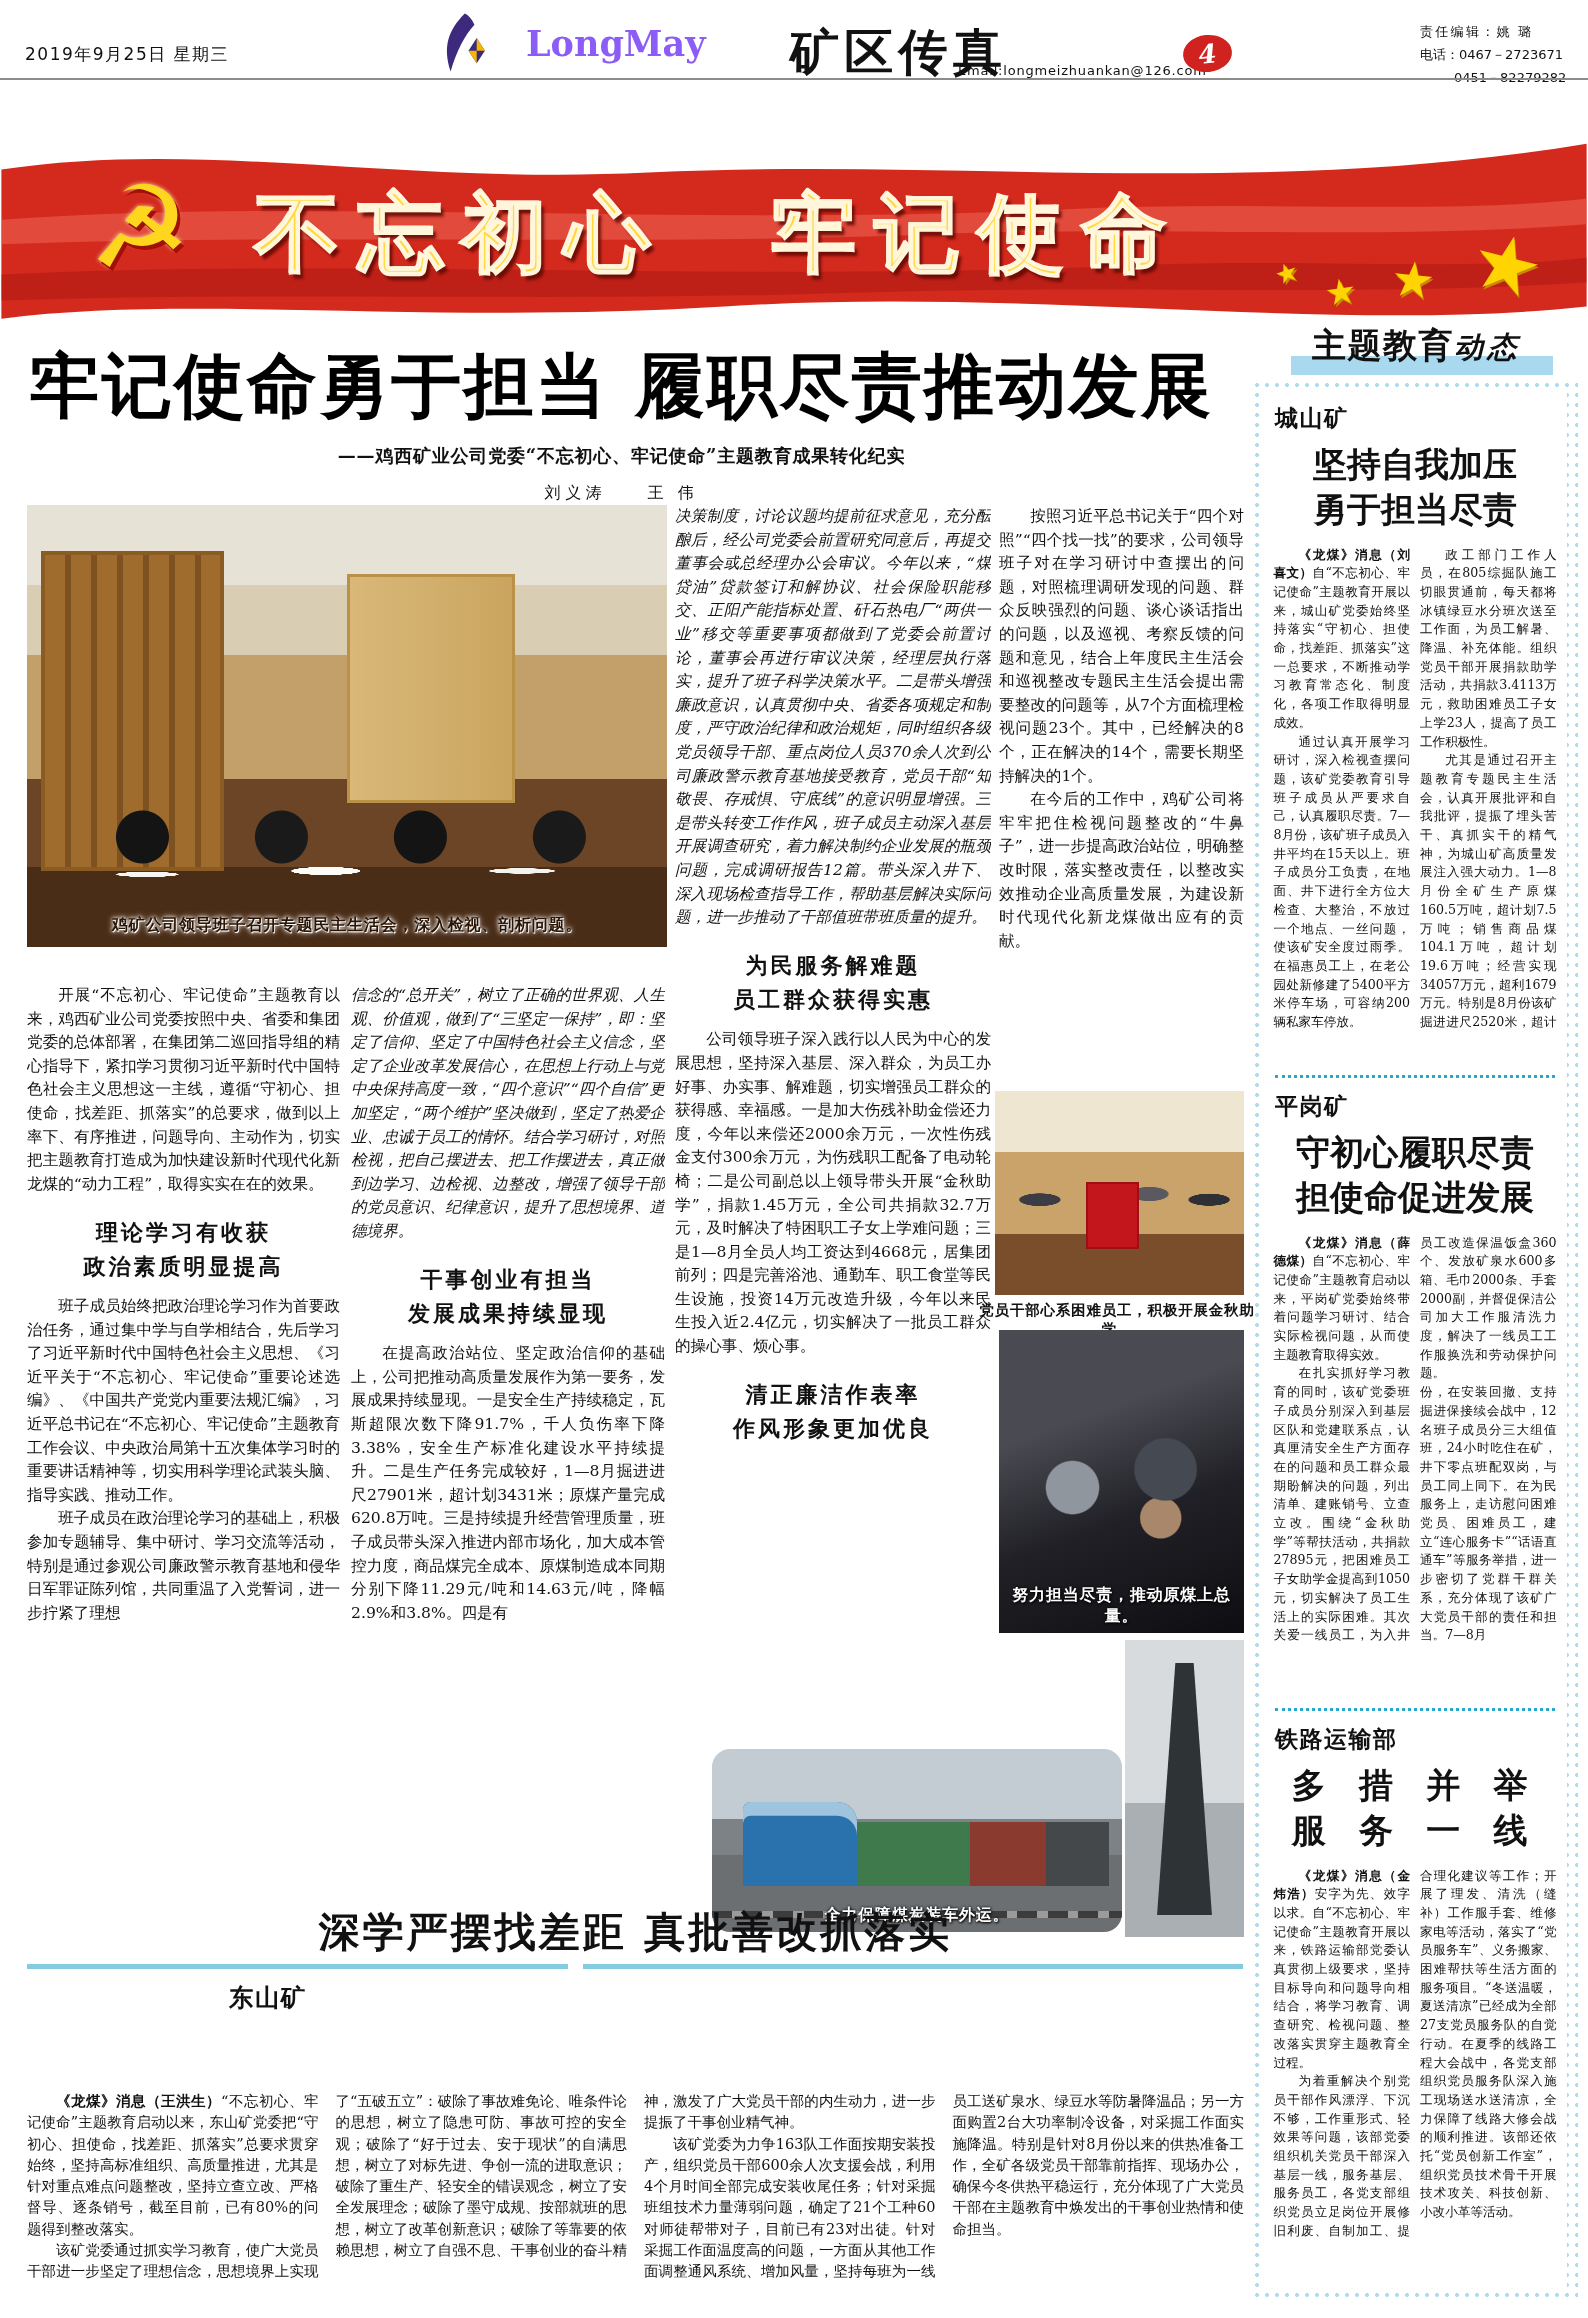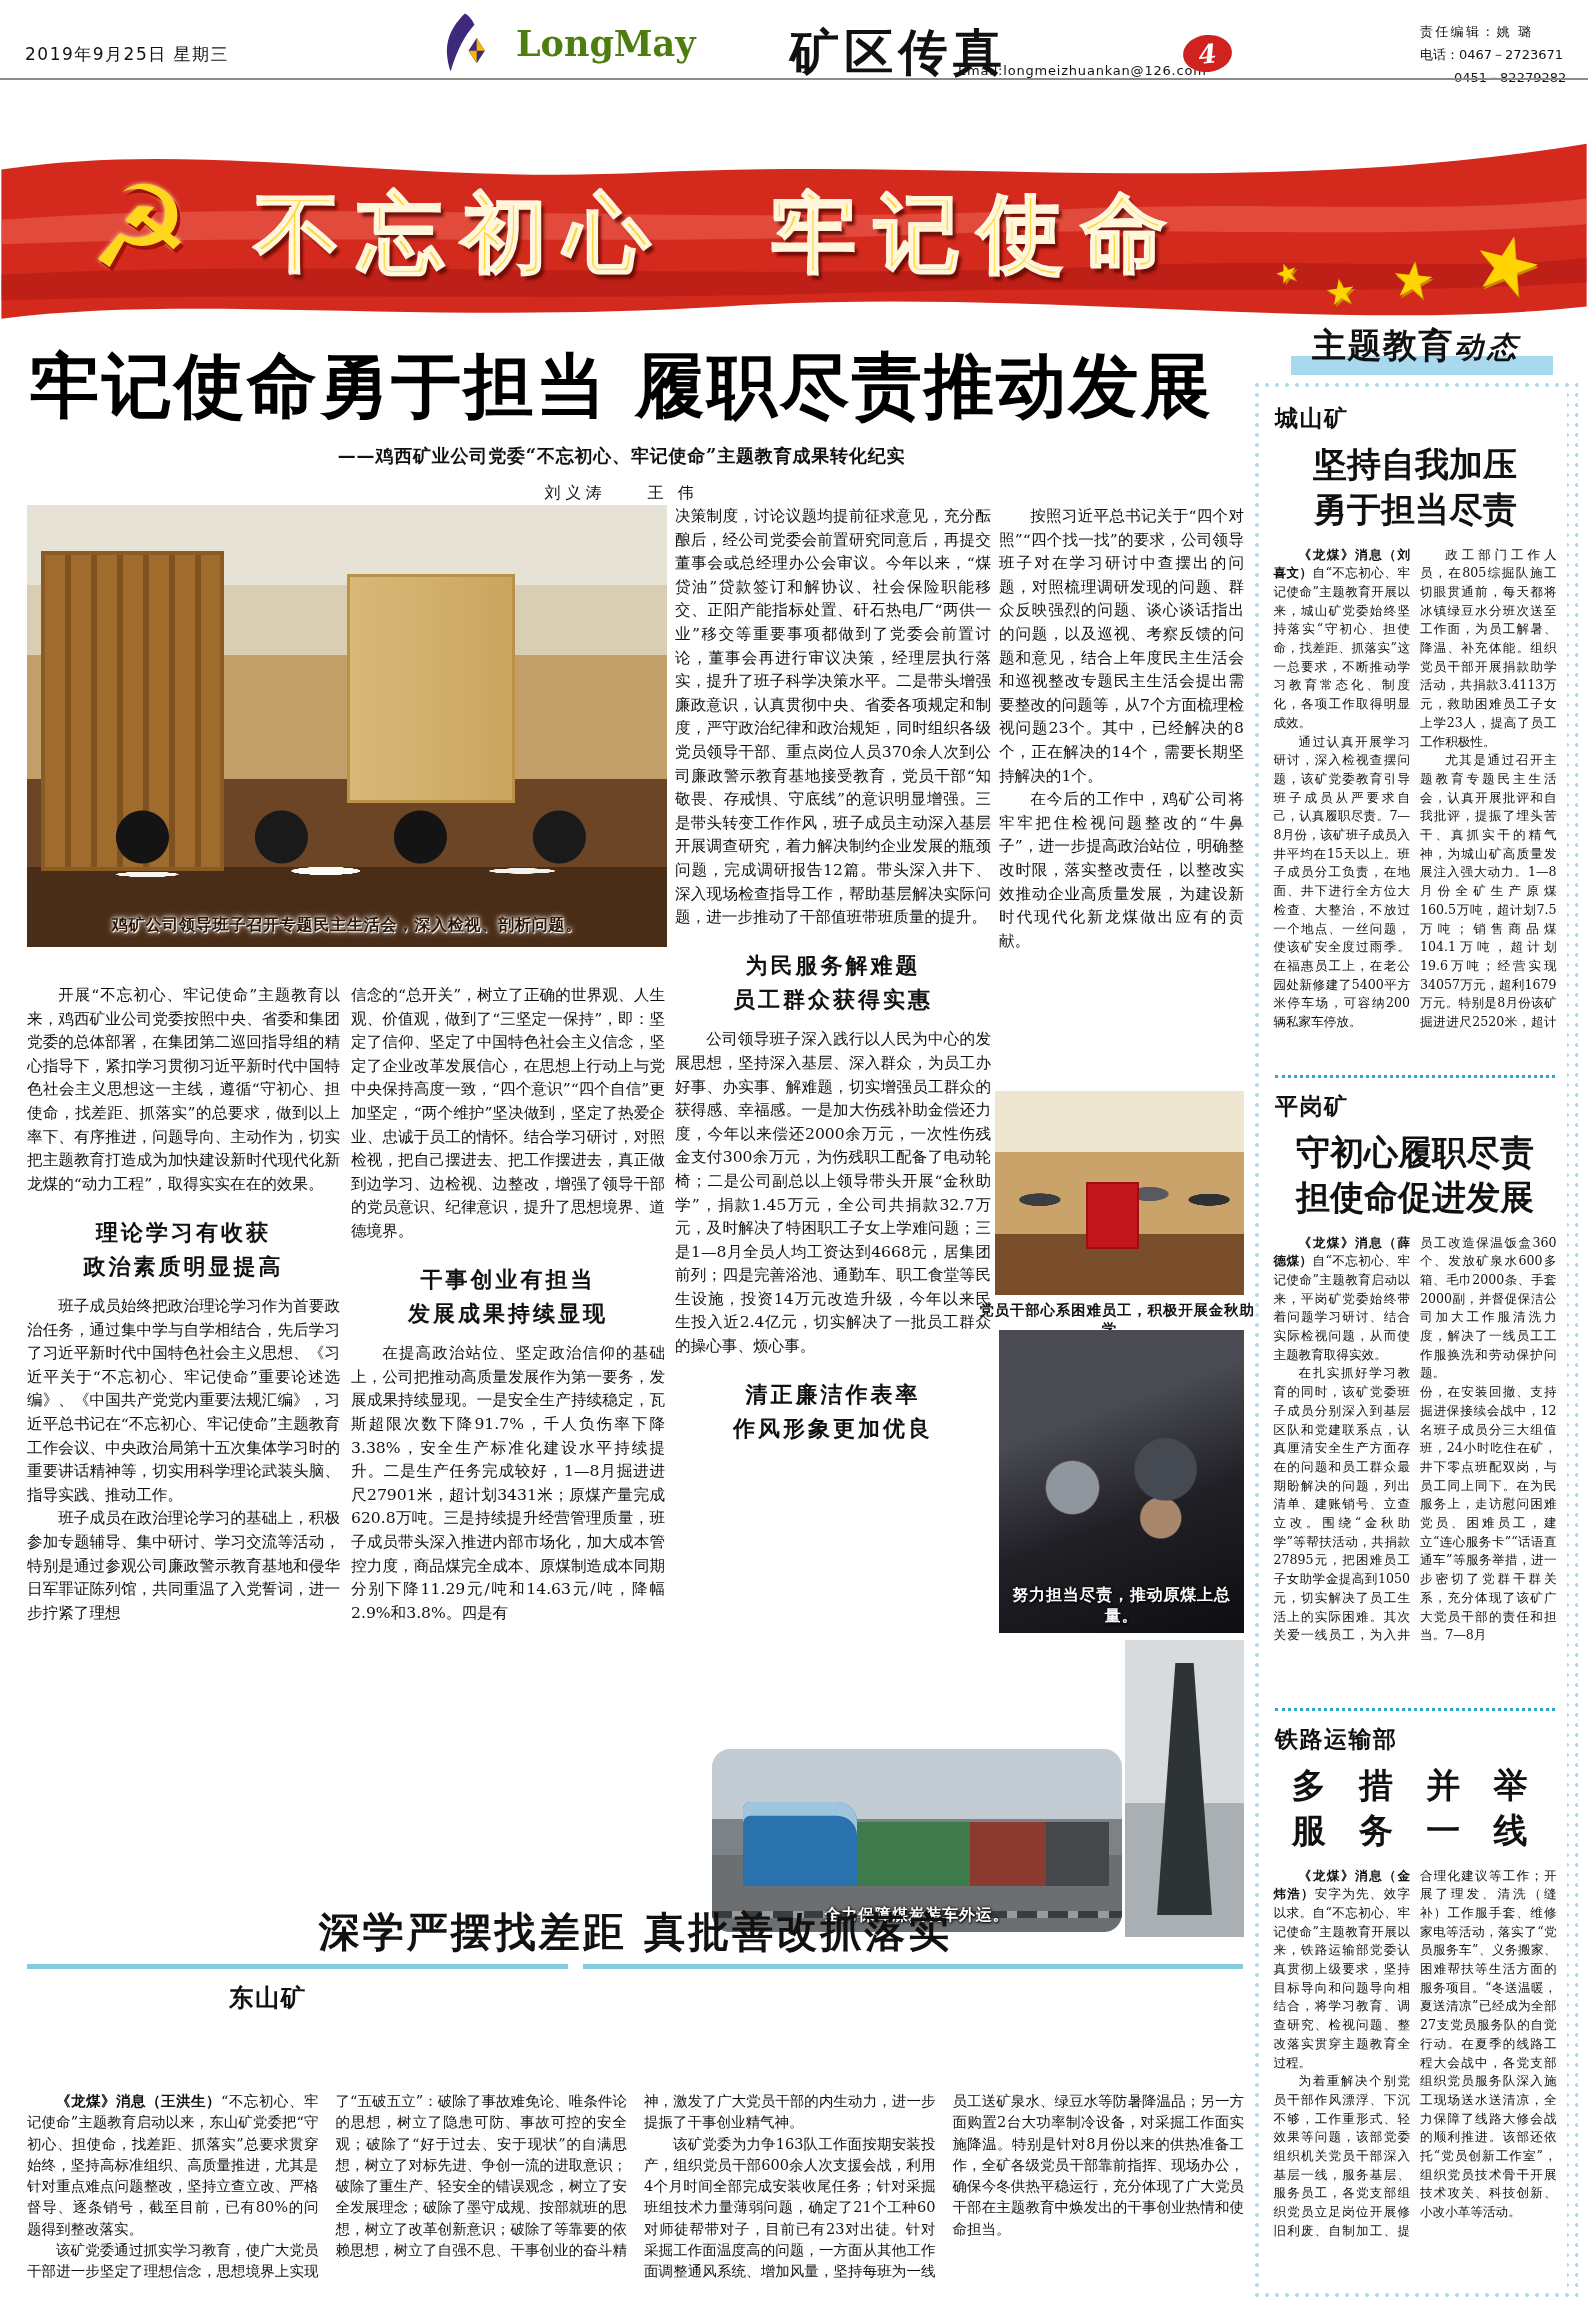--- a/index.html
+++ b/index.html
@@ -5,21 +5,21 @@
 <style>
   * { margin:0; padding:0; box-sizing:border-box; }
   html,body { background:#e9e9e9; }
   .page { position:relative; width:1588px; height:2319px; background:#fff; margin:0 auto;
           font-family:"DejaVu Serif","Liberation Serif",serif; color:#111; overflow:hidden; }
 
   
   .hdr-date { position:absolute; left:25px; top:43px; font-size:17px; letter-spacing:1.5px;
               font-family:"DejaVu Sans","Liberation Sans",sans-serif; }
   .hdr-logo { position:absolute; left:435px; top:10.7px; display:flex; align-items:center; }
-  .hdr-brand { font-size:35px; font-weight:bold; color:#4d7c0f; margin-left:14px;
+  .hdr-brand { font-size:35px; font-weight:bold; color:#8b5cf6; margin-left:24px;
                font-family:"DejaVu Serif","Liberation Serif",serif; }
   .hdr-masthead { position:absolute; left:790px; top:20px; font-size:49px; font-weight:900;
                   letter-spacing:5.3px; font-family:"DejaVu Sans","Liberation Sans",sans-serif; }
   .hdr-email { position:absolute; left:958px; top:63px; font-size:13px; letter-spacing:0.8px;
                font-family:"DejaVu Sans","Liberation Sans",sans-serif; }
   .hdr-badge { position:absolute; left:1183px; top:35px; width:49px; height:37px; background:#d0231f;
                border-radius:50%; transform:rotate(-6deg); display:flex; align-items:center; justify-content:center; }
   .hdr-badge span { color:#fff; font-size:26px; font-weight:bold; font-style:italic;
                     font-family:"DejaVu Serif","Liberation Serif",serif; }
   .hdr-info { position:absolute; left:1420px; top:21.3px; width:160px; font-size:13px; line-height:1.75;
@@ -49,21 +49,21 @@
                    font-family:"DejaVu Sans","Liberation Sans",sans-serif; white-space:nowrap; }
   .main-sub { position:absolute; left:27px; top:444px; width:1189px; text-align:center;
               font-size:18px; font-weight:bold; letter-spacing:0.8px; }
   .main-byline { position:absolute; left:27px; top:483px; width:1189px; text-align:center;
                  font-size:16px; letter-spacing:4.6px; }
 
   
   .article { position:absolute; left:27px; top:505px; width:1217px; height:1443px; }
   .m-col { position:absolute; font-size:15.6px; line-height:23.6px; text-align:justify; overflow:hidden; }
   .m-col p { text-indent:2em; }
-  .m-col p.noindent { text-indent:0; }
+  .m-col p.noindent { text-indent:0;font-style:italic; }
   .m-sub { margin:18.3px 0 12.2px; text-align:center; font-weight:bold; font-size:22px; line-height:1.55;
            letter-spacing:3px; text-indent:0 !important; }
   .m-col1 { left:0; top:479px; width:313px; height:965px; }
   .m-col2 { left:324px; top:479px; width:314px; height:965px; }
   .m-col3 { left:648px; top:0; width:316px; height:1234px; }
   .m-col4t { left:972px; top:0; width:245px; height:581px; font-size:15.6px; line-height:23.6px;
              text-align:justify; overflow:hidden; position:absolute; }
   .m-col4t p { text-indent:2em; }
 
   

